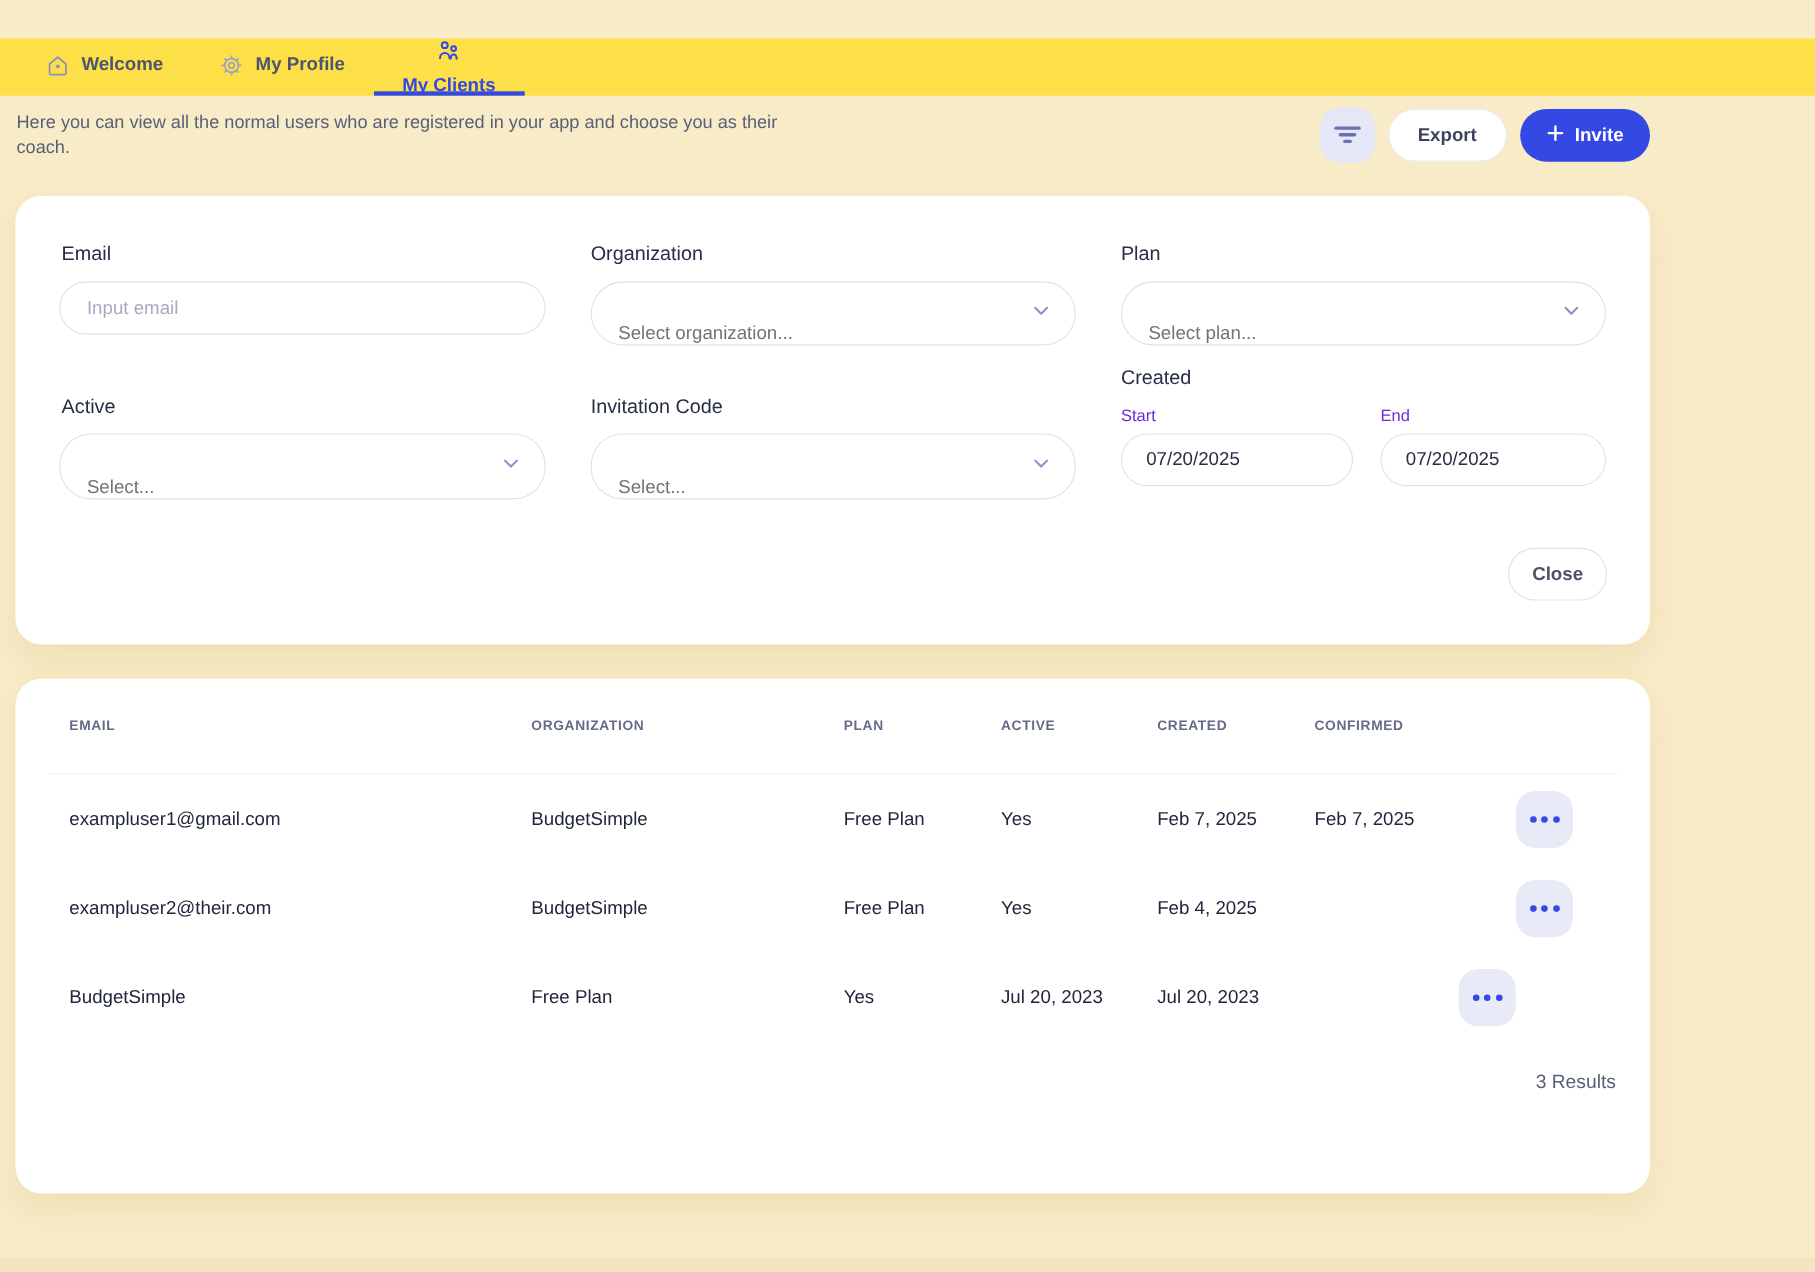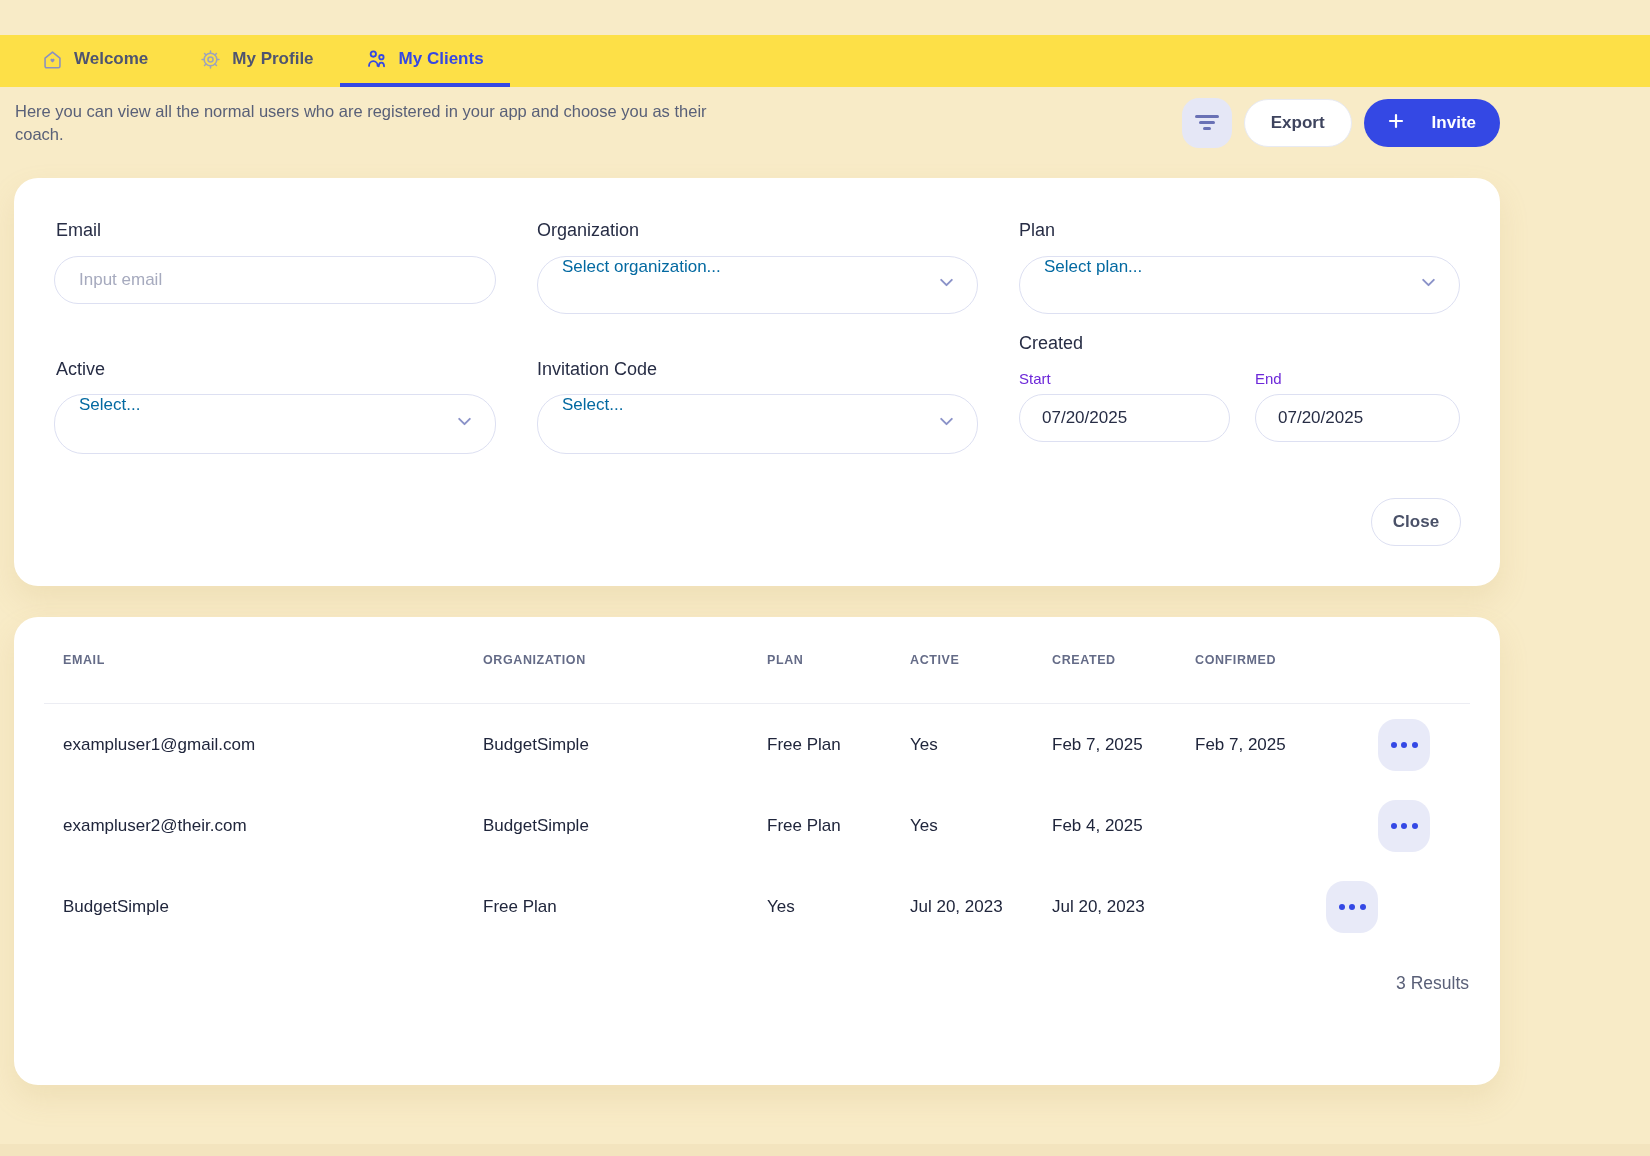--- a/index.html
+++ b/index.html
@@ -17,21 +17,21 @@
     background:#fde047; display:flex; align-items:stretch;
     padding-left:16px;
     margin-top:35px;
   }
   .tab {
     display:flex; align-items:center; gap:11px;
     padding:0 26px; font-size:17px; font-weight:600;
     color:#4E5470; cursor:pointer;
     border-bottom:4px solid transparent;
   }
-  .tab.active { color:#3448E4; border-bottom-color:#3448E4; }
+  .tab.active { color:#3448E4; border-bottom-color:#3448E4;flex-direction:column; }
   .tab svg { display:block; }
 
   
   .desc {
     position:absolute; left:15px; top:100px; width:732px;
     font-size:16.5px; line-height:23px; color:#596078;
   }
   .actions {
     position:absolute; top:98px; right:150px;
     display:flex; align-items:center; gap:12px;
@@ -43,41 +43,41 @@
   }
   .export-btn {
     height:48px; padding:0 26px; border-radius:24px;
     background:#ffffff; border:1px solid #E8EAF2;
     font-family:inherit; font-size:17px; font-weight:600; color:#3E445E; cursor:pointer;text-align:center;
   }
   .invite-btn {
     height:48px; padding:0 24px; border-radius:24px; border:none;
     background:#3448E4; color:#ffffff;
     font-family:inherit; font-size:17px; font-weight:600;
-    display:flex; align-items:center; gap:28px; cursor:pointer;
+    display:flex; align-items:center; gap:10px; cursor:pointer;
   }
 
   
   .filter-card {
     position:absolute; left:14px; top:178px; width:1486px; height:408px;
     background:#ffffff; border-radius:24px;
     box-shadow:0 14px 30px rgba(190,160,95,0.16);
   }
   .f-label { position:absolute; font-size:18px; font-weight:500; color:#272D45; }
   .f-sublabel { position:absolute; font-size:15px; font-weight:500; color:#6d28d9; }
   .f-input {
     position:absolute; border:1px solid #DDE0F2; border-radius:24px;
     padding:0 24px; font-family:inherit; font-size:17px; color:#272D45;
     outline:none; background:#fff;
   }
   .f-input::placeholder { color:#A6AABE; }
   .f-select {
     position:absolute; border:1px solid #DDE0F2; border-radius:29px;
-    display:flex; align-items:flex-start; padding:0 24px;
-    font-size:17px; color:#0369a1; background:#fff; cursor:pointer;
+    display:flex; align-items:flex-end; padding:0 24px;
+    font-size:17px; color:#737373; background:#fff; cursor:pointer;
   }
   .f-select .chev { position:absolute; right:22px; top:50%; transform:translateY(-50%); }
   .close-btn {
     position:absolute; left:1357px; top:320px; width:90px; height:48px;
     border:1px solid #DDE0F2; border-radius:24px; background:#fff;
     font-family:inherit; font-size:17px; font-weight:600; color:#4A5168; cursor:pointer;
   }
 
   
   .table-card {

